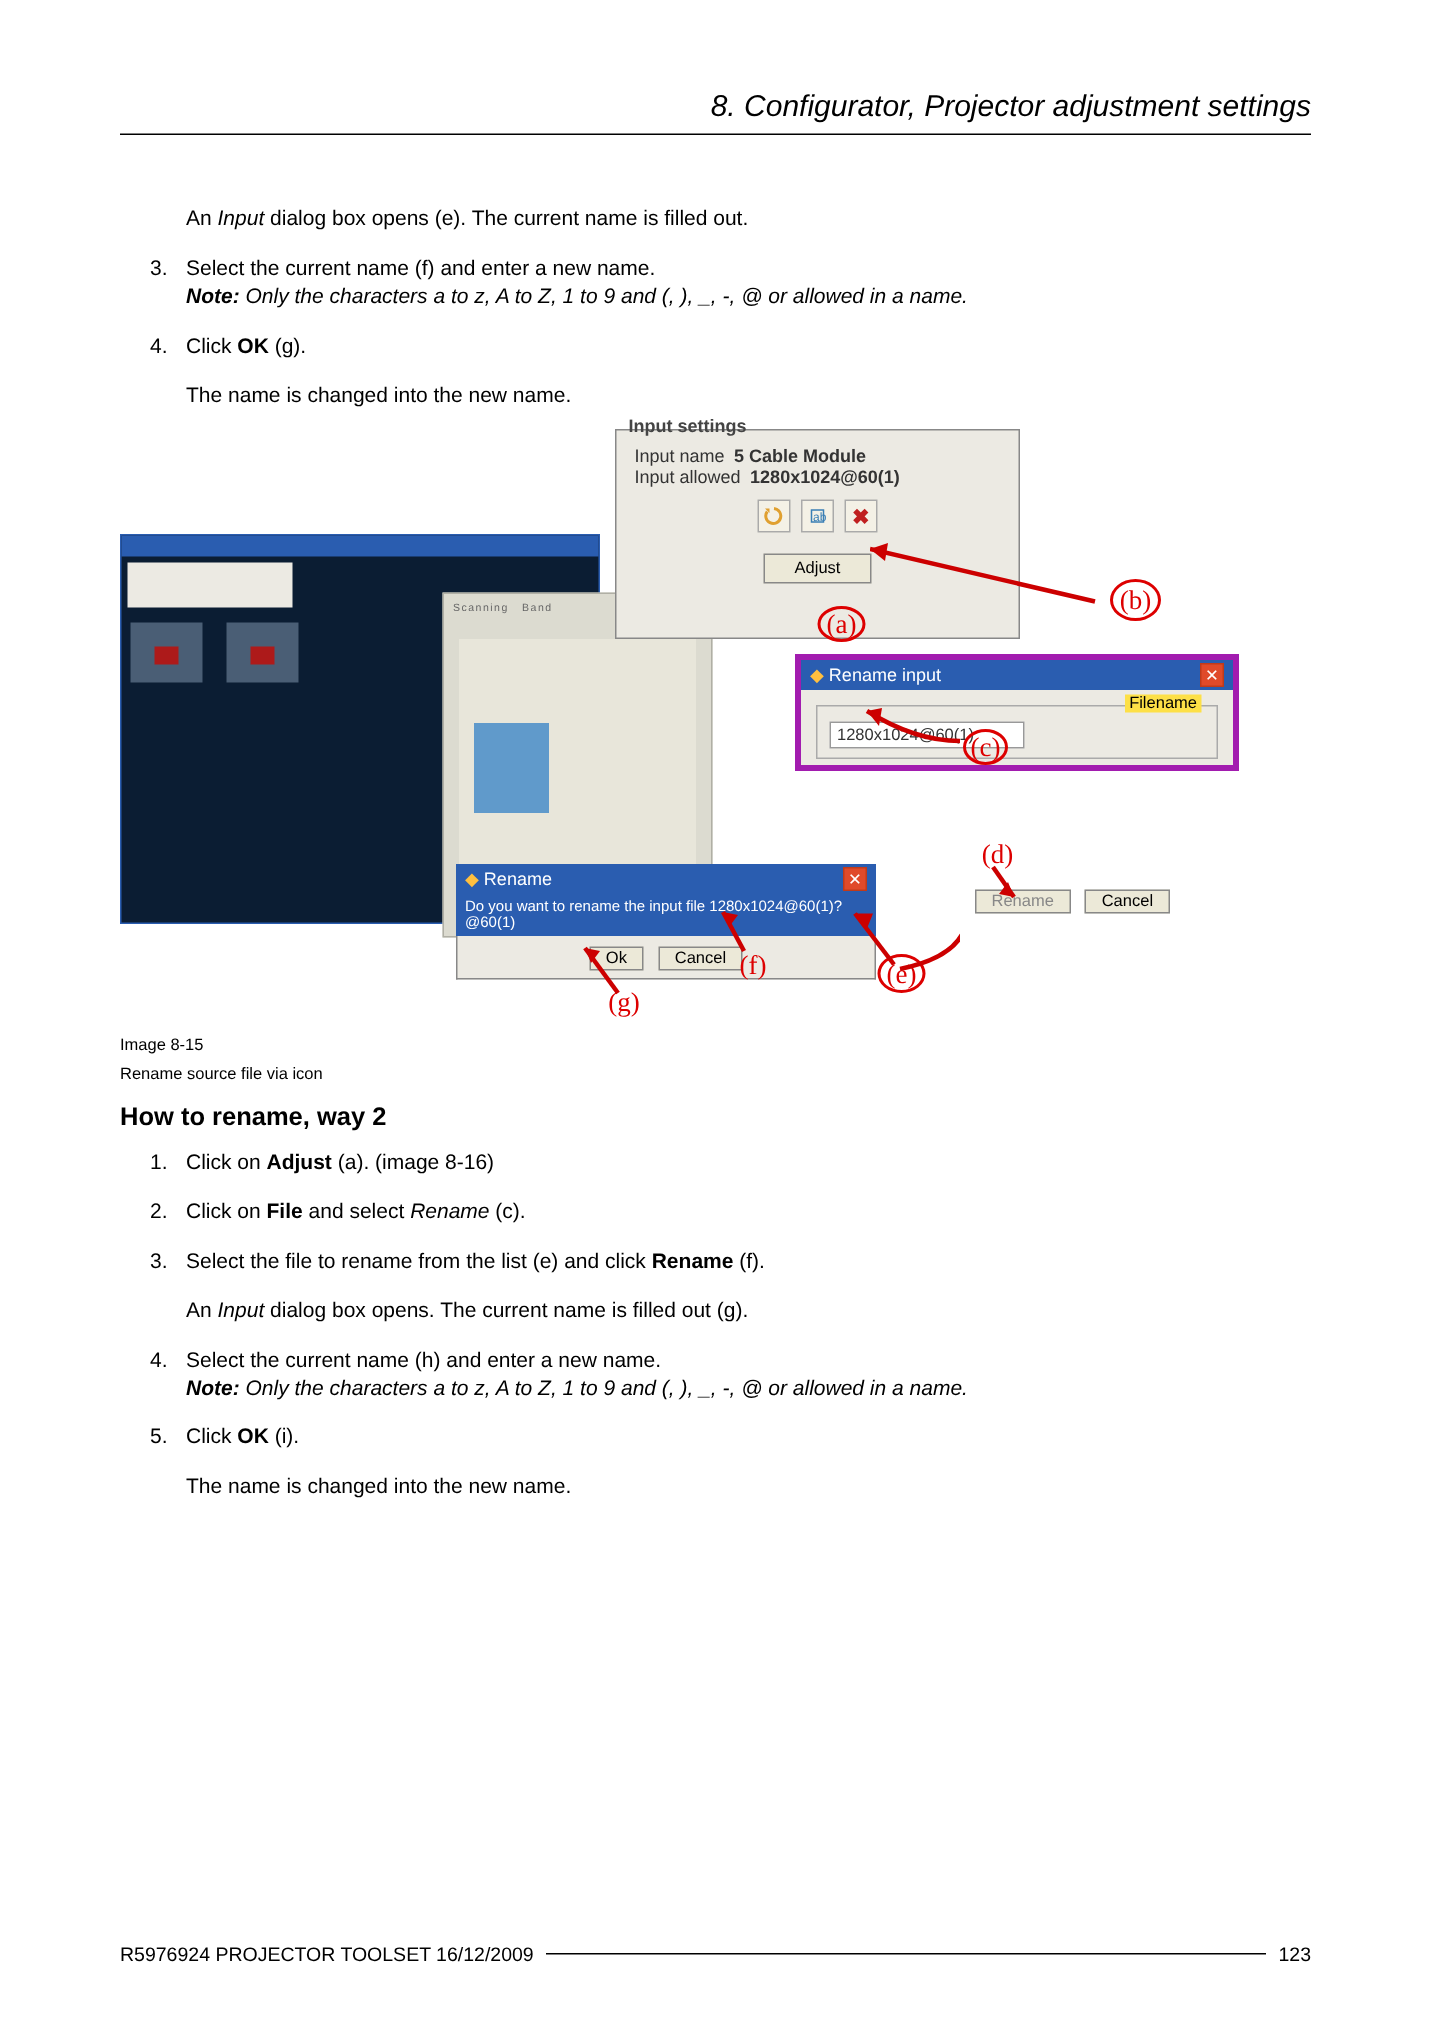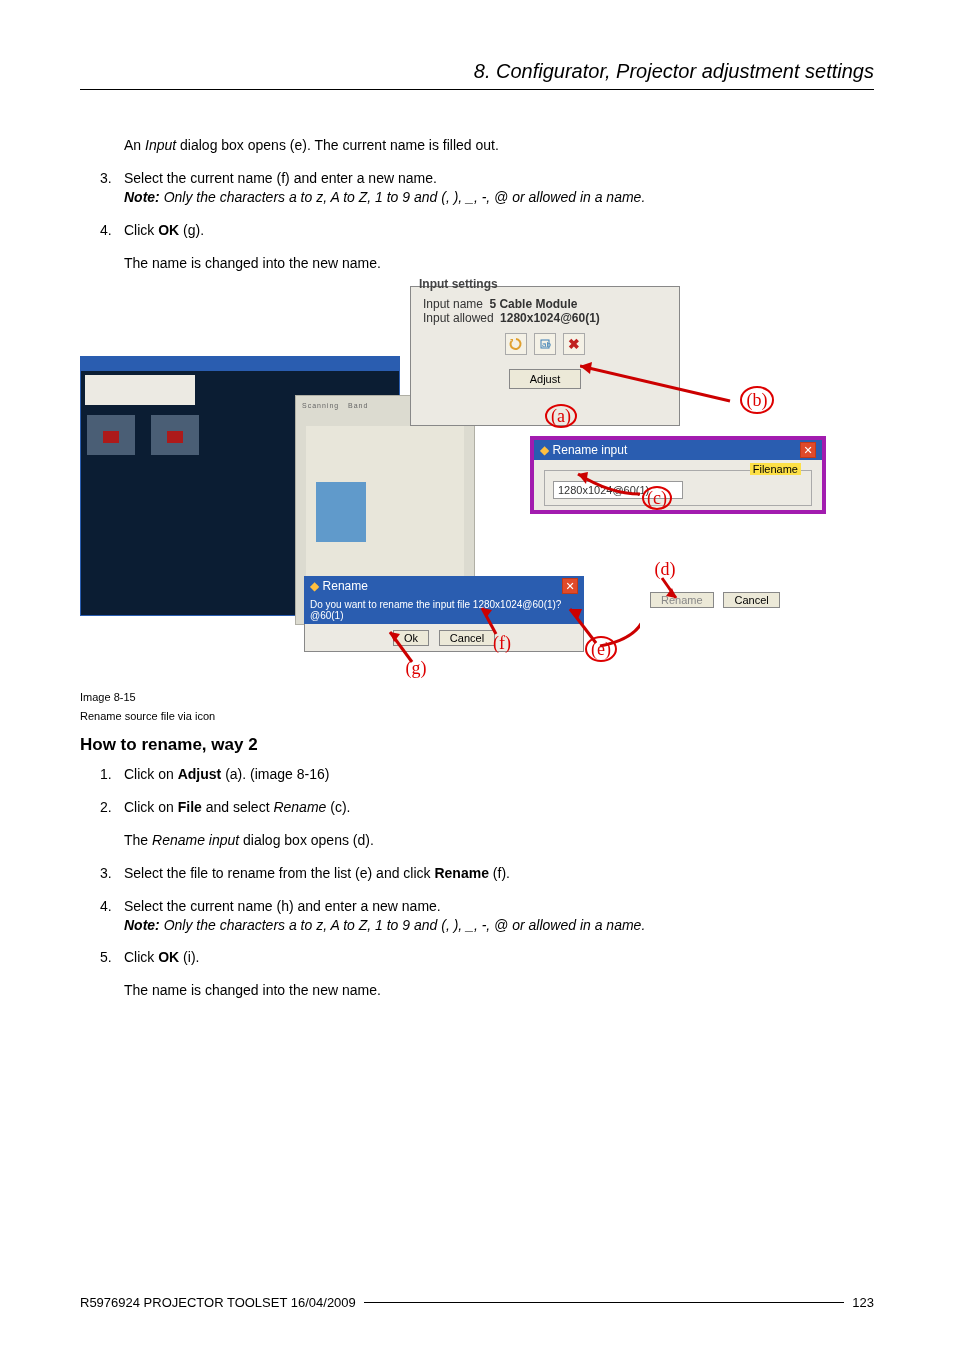--- a/index.html
+++ b/index.html
@@ -212,39 +212,39 @@
 
   <div class="list-item">
     <div class="li-num">1.</div>
     <div class="li-body"><span>Click on </span><span class="bold">Adjust</span><span> (a). (image 8-16)</span></div>
   </div>
 
   <div class="list-item">
     <div class="li-num">2.</div>
     <div class="li-body"><span>Click on </span><span class="bold">File</span><span> and select </span><span class="italic">Rename</span><span> (c).</span></div>
   </div>
-  <p class="body-text">The <span class="italic">Rename input</span> dialog box opens (d).</p>
 
   <div class="list-item">
     <div class="li-num">3.</div>
     <div class="li-body"><span>Select the file to rename from the list (e) and click </span><span class="bold">Rename</span><span> (f).</span></div>
   </div>
+  <p class="body-text">An <span class="italic">Input</span> dialog box opens. The current name is filled out (g).</p>
 
   <div class="list-item">
     <div class="li-num">4.</div>
     <div class="li-body">
       <span>Select the current name (h) and enter a new name.</span><br>
       <span class="note-label">Note: </span><span class="italic">Only the characters a to z, A to Z, 1 to 9 and (, ), _, -, @ or allowed in a name.</span>
     </div>
   </div>
 
   <div class="list-item">
     <div class="li-num">5.</div>
     <div class="li-body"><span>Click </span><span class="bold">OK</span><span> (i).</span></div>
   </div>
   <p class="body-text">The name is changed into the new name.</p>
 
   <div class="footer">
-    <span>R5976924  PROJECTOR TOOLSET  16/04/2009</span>
+    <span>R5976924  PROJECTOR TOOLSET  16/12/2009</span>
     <span class="footer-line"></span>
     <span>123</span>
   </div>
 </div>
 
 </body></html>

